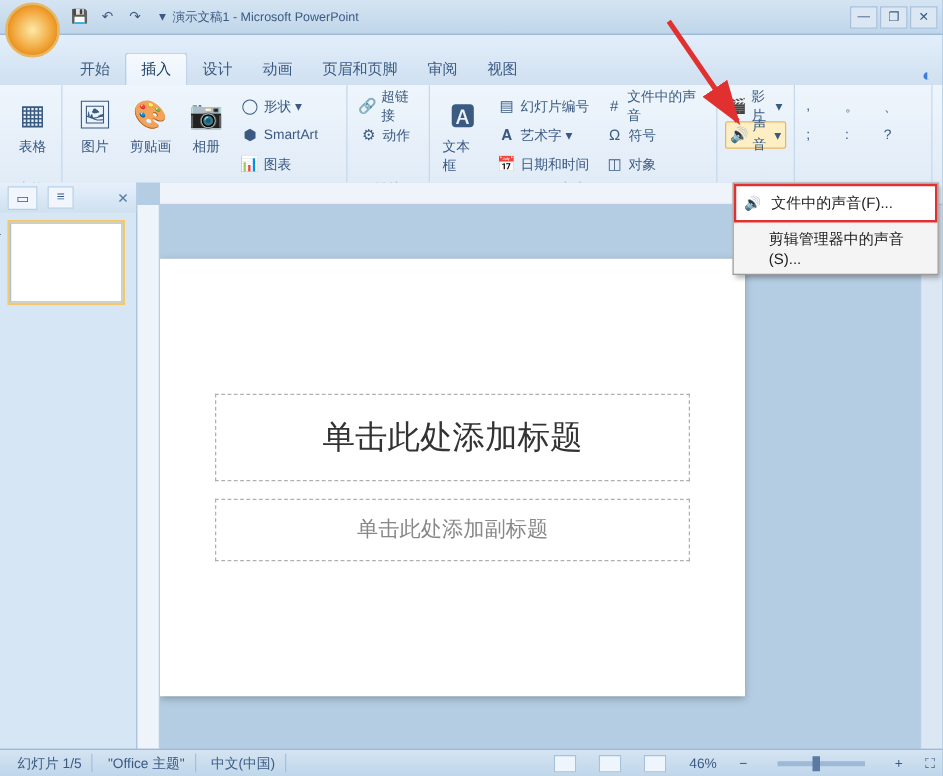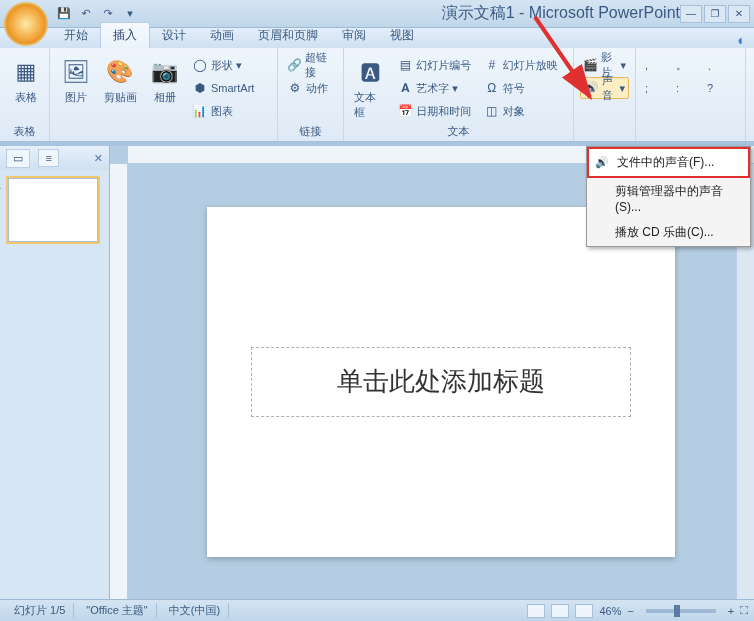--- a/index.html
+++ b/index.html
@@ -2,25 +2,25 @@
 <html><head>
 <meta charset="utf-8">
 <style>
 * { margin: 0; padding: 0; box-sizing: border-box; font-family: "Microsoft YaHei", "SimSun", sans-serif; }
 body { width: 754px; height: 621px; background: #a8c4de; overflow: hidden; position: relative; }
 
 .titlebar { height: 28px; background: linear-gradient(#d5e4f2,#bfd6ea); display: flex; align-items: center; padding: 0 4px; font-size: 12px; color: #3b5a82; border-bottom: 1px solid #9db9d6; }
 .office-btn { width: 44px; height: 44px; position: absolute; top: 2px; left: 4px; background: radial-gradient(circle,#fde9a8,#f0a030 60%,#c76a10); border-radius: 50%; border: 2px solid #e8b860; z-index: 10; }
 .qat { margin-left: 52px; display: flex; gap: 6px; align-items: center; }
 .qat span { width: 16px; height: 16px; display: inline-flex; align-items: center; justify-content: center; font-size: 11px; color: #3b5a82; }
-.title-center { flex: 1; text-align: right; font-size: 16px; }
+.title-center { flex: 1; text-align: left; font-size: 10px; }
 .winbtns { display: flex; gap: 2px; }
 .winbtns span { width: 22px; height: 18px; background: #dbe8f4; border: 1px solid #a7c1dd; display: inline-flex; align-items: center; justify-content: center; font-size: 10px; color: #3b5a82; cursor: pointer; }
 
-.tabbar { height: 20px; background: linear-gradient(#e3eefb,#cfe0f0); display: flex; align-items: flex-end; padding-left: 52px; font-size: 12px; }
+.tabbar { height: 40px; background: linear-gradient(#e3eefb,#cfe0f0); display: flex; align-items: flex-end; padding-left: 52px; font-size: 12px; }
 .tab { padding: 4px 12px; color: #3b5a82; cursor: pointer; }
 .tab.active { background: linear-gradient(#f6fafe,#eaf2fb); border: 1px solid #b9cee6; border-bottom: none; border-radius: 3px 3px 0 0; color: #1a3d66; }
 .help-icon { margin-left: auto; margin-right: 8px; color: #3b7dd8; font-size: 14px; cursor: pointer; }
 
 .ribbon { height: 94px; background: linear-gradient(#eef5fc,#dfeaf6); border-bottom: 1px solid #a7c1dd; display: flex; }
 .group { border-right: 1px solid #c5d8ec; padding: 2px 6px; display: flex; flex-direction: column; position: relative; }
 .group-label { font-size: 11px; color: #3b5a82; text-align: center; margin-top: auto; height: 16px; line-height: 16px; }
 .group-body { flex: 1; display: flex; align-items: flex-start; gap: 4px; padding-top: 4px; }
 .big-btn { display: flex; flex-direction: column; align-items: center; gap: 2px; padding: 2px 4px; cursor: pointer; font-size: 11px; color: #3b5a82; }
 .big-btn .icon { width: 32px; height: 32px; display: flex; align-items: center; justify-content: center; font-size: 22px; }
@@ -42,31 +42,31 @@
 .panel-tabs .ptab { padding: 2px 6px; border: 1px solid #b9cee6; background: #f0f6fc; }
 .panel-tabs .xbtn { margin-left: auto; cursor: pointer; color: #5a7aa2; font-size: 11px; }
 .thumb-area { flex: 1; padding: 8px; }
 .thumb { width: 90px; height: 64px; background: #fff; border: 1px solid #a7c1dd; box-shadow: 0 0 0 2px #f2c86a; position: relative; }
 .thumb .num { position: absolute; left: -14px; top: 0; font-size: 11px; color: #3b5a82; }
 
 .panel-right { flex: 1; background: #b5cde3; display: flex; flex-direction: column; position: relative; }
 .ruler-h { height: 18px; background: #eef4fa; border-bottom: 1px solid #b9cee6; margin-left: 18px; }
 .rv-wrap { flex: 1; display: flex; }
 .ruler-v { width: 18px; background: #eef4fa; border-right: 1px solid #b9cee6; }
-.canvas-area { flex: 1; display: flex; align-items: center; justify-content: center; overflow: hidden; }
+.canvas-area { flex: 1; display: flex; align-items: center; justify-content: flex-start; overflow: hidden; }
 .slide { width: 468px; height: 350px; background: #fff; box-shadow: 0 2px 6px rgba(0,0,0,0.25); display: flex; flex-direction: column; align-items: center; justify-content: center; gap: 14px; }
 .ph-title { width: 380px; height: 70px; border: 1px dashed #b0b0b0; display: flex; align-items: center; justify-content: center; font-size: 26px; color: #333; }
 .ph-sub { width: 380px; height: 50px; border: 1px dashed #b0b0b0; display: flex; align-items: center; justify-content: center; font-size: 17px; color: #888; }
 .scroll-v { position: absolute; right: 0; top: 18px; bottom: 0; width: 18px; background: #dbe8f4; border-left: 1px solid #b9cee6; }
 
 .notes { height: 28px; background: #fff; border-top: 1px solid #b9cee6; padding: 4px 8px; font-size: 12px; color: #666; margin: 0 18px 0 0; }
 
 .statusbar { position: absolute; bottom: 0; left: 0; right: 0; height: 22px; background: linear-gradient(#d5e4f2,#bfd6ea); display: flex; align-items: center; font-size: 11px; color: #3b5a82; padding: 0 6px; gap: 4px; border-top: 1px solid #9db9d6; }
 .statusbar .seg { padding: 0 8px; border-right: 1px solid #a7c1dd; }
-.statusbar .views { margin-left: auto; display: flex; align-items: center; gap: 6px; }
+.statusbar .views { margin-left: auto; display: flex; align-items: center; gap: 18px; }
 .statusbar .vbtn { width: 18px; height: 14px; border: 1px solid #a7c1dd; background: #eef5fc; cursor: pointer; }
 .zoom-slider { width: 70px; height: 4px; background: #9db9d6; margin: 0 6px; position: relative; }
 .zoom-slider .thumbz { position: absolute; left: 28px; top: -4px; width: 6px; height: 12px; background: #5a7aa2; }
 </style>
 </head>
 <body>
 
 <div class="office-btn"></div>
 
 <div class="titlebar">
@@ -163,21 +163,21 @@
           </div>
         <div class="small-item"><span class="icon">𝐀</span><span>艺术字</span> ▾</div>
         <div class="small-item">
             <span class="icon">📅</span>
             <span>日期和时间</span>
           </div>
       </div>
       <div class="small-list" style="width:88px">
         <div class="small-item">
             <span class="icon">#</span>
-            <span>幻灯片放映</span>
+            <span>文件中的声音</span>
           </div>
         <div class="small-item">
             <span class="icon">Ω</span>
             <span>符号</span>
           </div>
         <div class="small-item">
             <span class="icon">◫</span>
             <span>对象</span>
           </div>
       </div>
@@ -227,21 +227,20 @@
       <marker id="ah" markerWidth="10" markerHeight="10" refX="8" refY="3" orient="auto">
         <path d="M0,0 L0,6 L9,3 z" fill="#e03030"></path>
       </marker>
     </defs>
   <line x1="5" y1="5" x2="60" y2="85" stroke="#e03030" stroke-width="4" marker-end="url(#ah)"></line>
 </svg>
 
 <div class="dropdown">
   <div class="dropdown-row hl"><span class="dd-icon">🔊</span><span>文件中的声音(F)...</span></div>
   <div class="dropdown-row"><span>剪辑管理器中的声音(S)...</span></div>
-  <div class="dropdown-row"><span>播放 CD 乐曲(C)...</span></div>
 </div>
 
 <div class="workspace">
   <div class="panel-left">
     <div class="panel-tabs">
       <span class="ptab">▭</span>
       <span class="ptab">≡</span>
       <span class="xbtn">✕</span>
     </div>
     <div class="thumb-area">
@@ -251,20 +250,21 @@
     </div>
   </div>
 
   <div class="panel-right">
     <div class="ruler-h"></div>
     <div class="rv-wrap">
       <div class="ruler-v"></div>
       <div class="canvas-area">
         <div class="slide">
           <div class="ph-title">单击此处添加标题</div>
+          <div class="ph-sub">单击此处添加副标题</div>
         </div>
       </div>
     </div>
     <div class="scroll-v"></div>
   </div>
 </div>
 
 <div class="statusbar">
   <span class="seg">幻灯片 1/5</span>
   <span class="seg">"Office 主题"</span>

